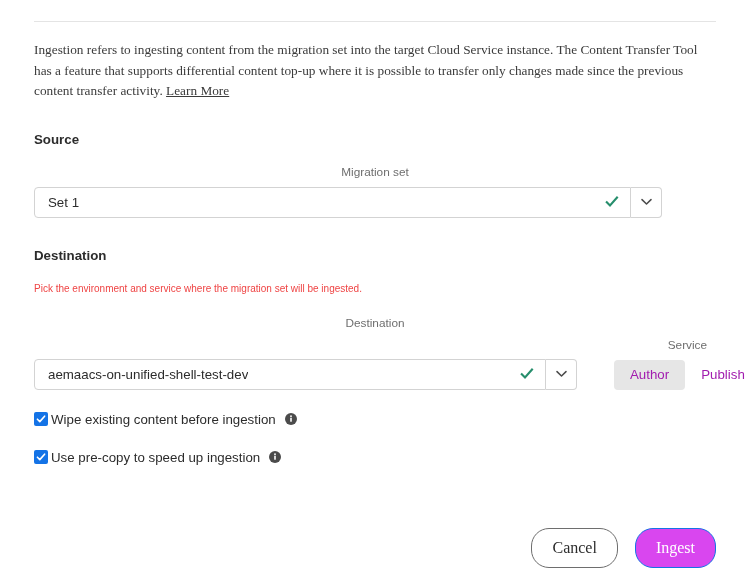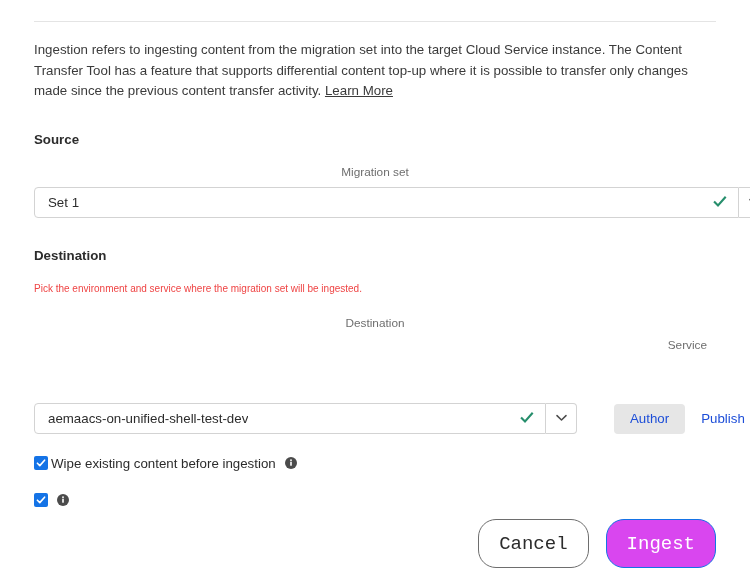--- a/index.html
+++ b/index.html
@@ -39,20 +39,21 @@
     margin-top: 21px;
   }
 
   
   .intro {
     font-size: 13.3px;
     line-height: 20.5px;
     color: #3b3b3b;
     margin-top: 18px;
     max-width: 668px;
+    font-family: Liberation Serif, serif;
   }
   .learn-more {
     color: #3b3b3b;
     text-decoration: underline;
     cursor: pointer;
   }
 
   
   .section-head {
     font-size: 13.3px;
@@ -126,21 +127,21 @@
     border-left: none;
     border-radius: 0 4px 4px 0;
     background: #ffffff;
     display: flex;
     align-items: center;
     justify-content: center;
     cursor: pointer;
   }
 
   
-  .combo-source .combo-field { width: 705px; }
+  .combo-source .combo-field { width: 597px; }
   .combo-env .combo-field    { width: 512px; }
 
   
   .dest-row {
     display: flex;
     align-items: flex-end;
   }
 
   .service-block {
     margin-left: 37px;
@@ -149,28 +150,27 @@
     margin-top: 0;
     margin-bottom: 7px;
   }
   .service-buttons {
     display: flex;
     align-items: center;
   }
   .seg-btn {
     font-family: "Liberation Sans", sans-serif;
     font-size: 13.3px;
-    color: #1d4ed8;
+    color: #a21caf;
     border: none;
     background: transparent;
     border-radius: 4px;
     padding: 7px 16px;
     cursor: pointer;
     line-height: 16px;
-    margin-top: 44px;
   }
   .seg-btn.selected {
     background: #e6e6e6;
   }
 
   
   .check-row {
     display: flex;
     align-items: center;
     margin-top: 21px;
@@ -205,28 +205,28 @@
 
   
   .footer {
     position: absolute;
     right: 34px;
     bottom: 33px;
     display: flex;
     align-items: center;
   }
   .btn {
-    font-family: Liberation Mono, monospace;
-    font-size: 19px;
+    font-family: Liberation Serif, serif;
+    font-size: 16px;
     line-height: 16px;
     border-radius: 18px;
     cursor: pointer;
     padding: 8px 20px;
     box-sizing: border-box;
-    height: 49px;
+    height: 40px;
   }
   .btn-secondary {
     background: #ffffff;
     border: 1.5px solid #6e6e6e;
     color: #2c2c2c;
     min-width: 76px;
   }
   .btn-primary {
     background: #d946ef;
     border: 1.5px solid #1473e6;
@@ -313,20 +313,21 @@
       </svg>
     </span>
   </div>
 
   <div class="check-row">
     <span class="cbox">
       <svg width="10" height="10" viewBox="0 0 10 10" aria-hidden="true">
         <path d="M1.4 5.2 L3.8 7.6 L8.6 2.2" fill="none" stroke="#ffffff" stroke-width="1.6" stroke-linecap="round" stroke-linejoin="round"></path>
       </svg>
     </span>
+    <span class="check-label">Use pre-copy to speed up ingestion</span>
     <span class="info-icon">
       <svg width="12" height="12" viewBox="0 0 12 12" aria-hidden="true">
         <circle cx="6" cy="6" r="6" fill="#4b4b4b"></circle>
         <rect x="5.2" y="4.7" width="1.6" height="4" fill="#ffffff"></rect>
         <rect x="5.2" y="2.4" width="1.6" height="1.6" fill="#ffffff"></rect>
       </svg>
     </span>
   </div>
 
   <div class="footer">

